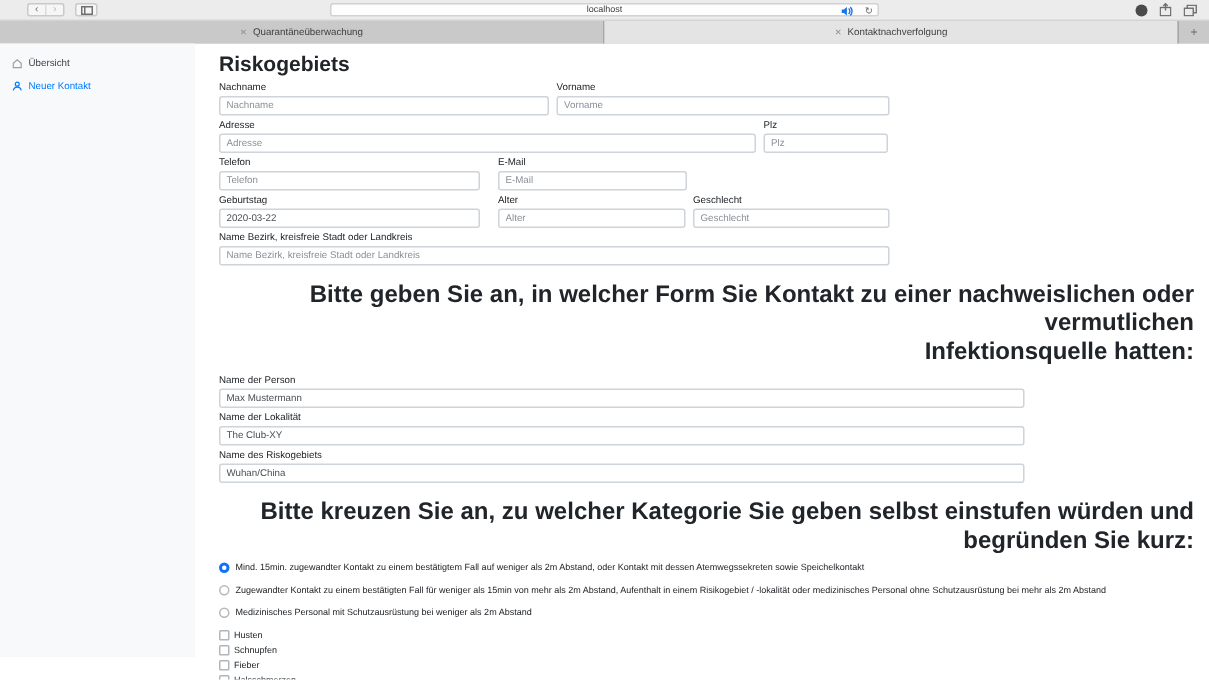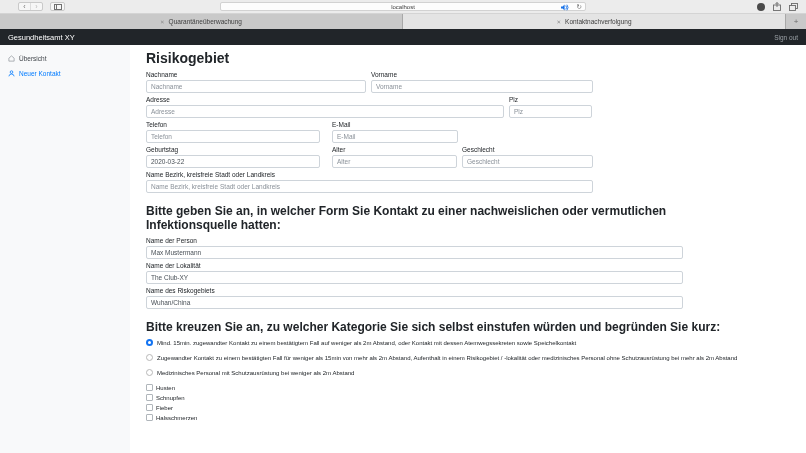--- a/index.html
+++ b/index.html
@@ -39,22 +39,22 @@
   .signout{font-size:6.5px;color:#9aa0a5;}
 
   
   .app-body{display:flex;height:409px;}
   .sidebar{width:130px;background:#f8f9fa;padding-top:6px;box-sizing:border-box;flex:none;}
   .side-item{display:flex;align-items:center;gap:4px;padding:4px 8px;font-size:6.5px;color:#3f4449;}
   .side-item.blue{color:#007bff;}
   .main{flex:1;padding:3px 10px 0 16px;box-sizing:border-box;}
 
   .page-title{font-size:14px;font-weight:bold;color:#212529;margin:2px 0 5px;}
-  .sec-h{font-size:12px;font-weight:bold;color:#212529;line-height:1.18;
-    white-space:pre-line;margin:11px 0 5px;}
+  .sec-h{font-size:16px;font-weight:bold;color:#212529;line-height:1.18;
+    white-space:pre-line;margin:11px 0 5px;text-align:right;}
 
   .frow{display:flex;gap:5px;}
   .fgroup{margin-bottom:3px;}
   .flabel{font-size:6.5px;color:#212529;margin-bottom:2px;white-space:nowrap;}
   .finput{display:block;height:13px;width:100%;border:1px solid #ced4da;border-radius:2px;
     box-sizing:border-box;font-size:6.5px;color:#495057;padding:0 4px;background:#fff;outline:none;
     font-family:"Liberation Sans",sans-serif;}
   .finput::placeholder,textarea::placeholder{color:#8a9199;}
   .w220{width:220px;}.w222{width:222px;}.w358{width:358px;}.w83{width:83px;}
   .w174{width:174px;}.w126{width:126px;}.w125{width:125px;}.w131{width:131px;}
@@ -124,45 +124,41 @@
       <span class="tclose">✕</span>
       <span class="ttitle">Quarantäneüberwachung</span>
     </div>
     <div class="tab active">
       <span class="tclose">✕</span>
       <span class="ttitle">Kontaktnachverfolgung</span>
     </div>
     <div class="newtab">+</div>
   </div>
 
-  <div class="appnav">
-    <span class="brand">Gesundheitsamt XY</span>
-    <span class="signout">Sign out</span>
-  </div>
 
   <div class="app-body">
 
     <div class="sidebar">
       <div class="side-item">
         <svg width="7" height="7" viewBox="0 0 8 8">
           <path d="M1 3.6 L4 1 L7 3.6 V7 H1 Z" fill="none" stroke="#9aa0a5" stroke-width="0.9"></path>
         </svg>
         <span>Übersicht</span>
       </div>
       <div class="side-item blue">
         <svg width="7" height="7" viewBox="0 0 8 8">
           <circle cx="4" cy="2.4" r="1.5" fill="none" stroke="#007bff" stroke-width="0.9"></circle>
           <path d="M1 7.2 Q1.4 4.6 4 4.6 Q6.6 4.6 7 7.2" fill="none" stroke="#007bff" stroke-width="0.9"></path>
         </svg>
         <span>Neuer Kontakt</span>
       </div>
     </div>
 
     <div class="main">
-      <div class="page-title">Risikogebiet</div>
+      <div class="page-title">Riskogebiets</div>
 
       <div class="frow">
         <div class="fgroup w220">
           <div class="flabel">Nachname</div>
           <input class="finput" placeholder="Nachname" style="">
         </div>
         <div class="fgroup w222">
           <div class="flabel">Vorname</div>
           <input class="finput" placeholder="Vorname" style="">
         </div>
@@ -219,21 +215,21 @@
       </div>
       <div class="fgroup w537">
         <div class="flabel">Name der Lokalität</div>
         <input class="finput" value="The Club-XY" style="">
       </div>
       <div class="fgroup w537">
         <div class="flabel">Name des Riskogebiets</div>
         <input class="finput" value="Wuhan/China" style="">
       </div>
 
-      <div class="sec-h">Bitte kreuzen Sie an, zu welcher Kategorie Sie sich selbst einstufen würden und begründen Sie kurz:</div>
+      <div class="sec-h">Bitte kreuzen Sie an, zu welcher Kategorie Sie geben selbst einstufen würden und begründen Sie kurz:</div>
 
       <div class="radio-row">
         <span class="radio checked"></span>
         <span class="opt-label">Mind. 15min. zugewandter Kontakt zu einem bestätigtem Fall auf weniger als 2m Abstand, oder Kontakt mit dessen Atemwegssekreten sowie Speichelkontakt</span>
       </div>
       <div class="radio-row">
         <span class="radio unchecked"></span>
         <span class="opt-label">Zugewandter Kontakt zu einem bestätigten Fall für weniger als 15min von mehr als 2m Abstand, Aufenthalt in einem Risikogebiet / -lokalität oder medizinisches Personal ohne Schutzausrüstung bei mehr als 2m Abstand</span>
       </div>
       <div class="radio-row">

